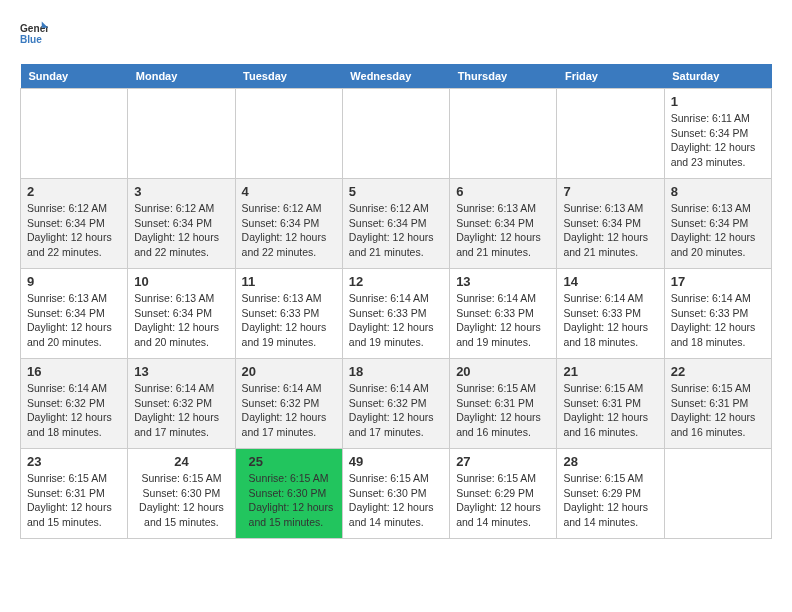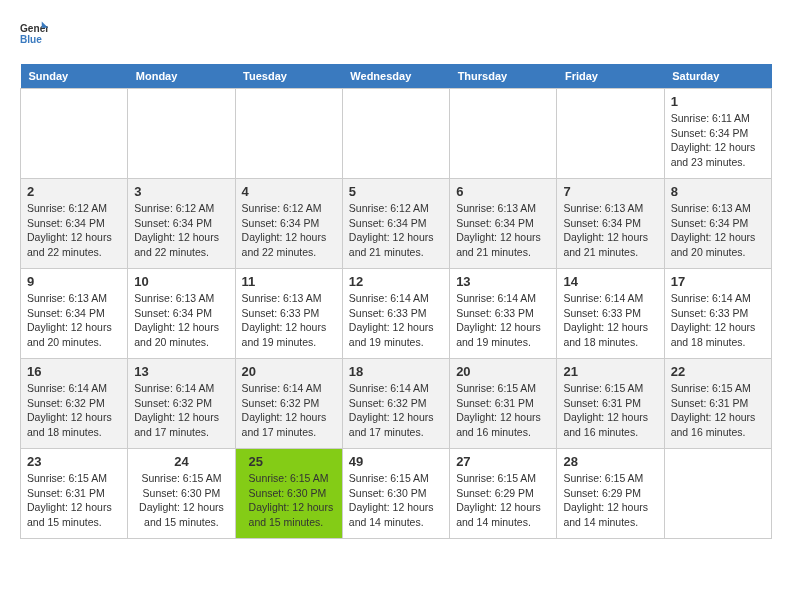--- a/index.html
+++ b/index.html
@@ -282,21 +282,21 @@
 Daylight: 12 hours
 and 15 minutes.</div>
         </td>
         <td style="background-color: rgb(255, 255, 255); text-align: center;">
           <span class="day-number">24</span>
           <div class="cell-text" style="white-space: pre-line;">Sunrise: 6:15 AM
 Sunset: 6:30 PM
 Daylight: 12 hours
 and 15 minutes.</div>
         </td>
-        <td style="background-color: #84cc16; padding-left: 13px;">
+        <td style="background-color: #22c55e; padding-left: 13px;">
           <span class="day-number">25</span>
           <div class="cell-text" style="white-space: pre-line;">Sunrise: 6:15 AM
 Sunset: 6:30 PM
 Daylight: 12 hours
 and 15 minutes.</div>
         </td>
         <td style="background-color: rgb(255, 255, 255);">
           <span class="day-number">49</span>
           <div class="cell-text" style="white-space: pre-line;">Sunrise: 6:15 AM
 Sunset: 6:30 PM

